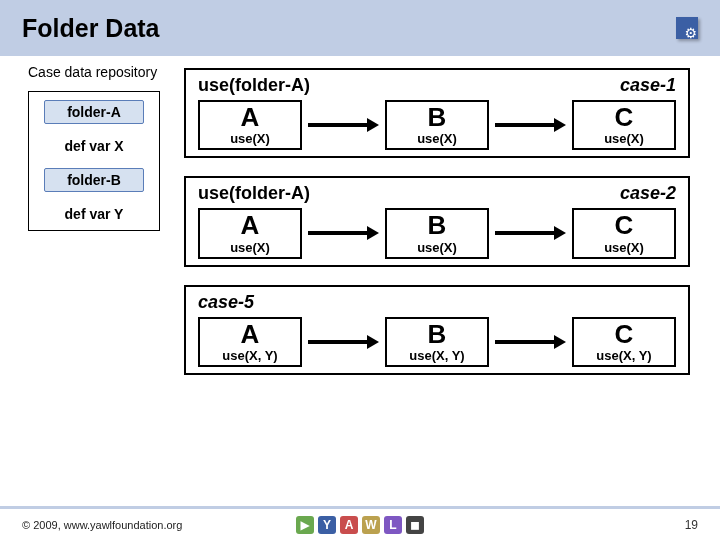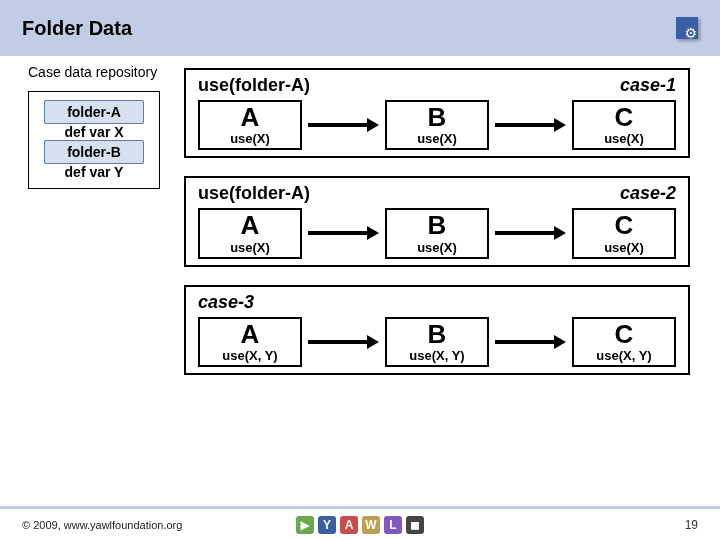--- a/index.html
+++ b/index.html
@@ -13,21 +13,21 @@
   }
   .header {
     background: #c0cde4;
     height: 56px;
     display: flex;
     align-items: center;
     padding: 0 22px;
     justify-content: space-between;
   }
   .title {
-    font-size: 20px;
+    font-size: 25px;
     font-weight: bold;
     color: #000;
   }
   .header-icon {
     width: 22px;
     height: 22px;
     background: #3b5fa4;
     position: relative;
     box-shadow: 2px 2px 3px rgba(0,0,0,0.3);
   }
@@ -54,20 +54,21 @@
     font-size: 14px;
     line-height: 1.2;
     margin-bottom: 10px;
   }
   .repo-box {
     border: 1.5px solid #000;
     width: 132px;
     padding: 8px 8px;
     display: flex;
     flex-direction: column;
+    gap: 14px;
     align-items: center;
   }
   .repo-item-folder {
     background: #d6e1f0;
     border: 1px solid #5a7db8;
     border-radius: 2px;
     padding: 3px 12px;
     font-size: 14px;
     font-weight: bold;
     width: 100px;
@@ -260,21 +261,21 @@
         <div class="arrow"></div>
         <div class="node">
           <div class="node-letter">C</div>
           <div class="node-sub">use(X)</div>
         </div>
       </div>
     </div>
 
     <div class="case-box">
       <div class="case-top">
-        <div class="case-label">case-3</div>
+        <div class="case-label">case-5</div>
       </div>
       <div class="flow">
         <div class="node">
           <div class="node-letter">A</div>
           <div class="node-sub">use(X, Y)</div>
         </div>
         <div class="arrow"></div>
         <div class="node">
           <div class="node-letter">B</div>
           <div class="node-sub">use(X, Y)</div>

